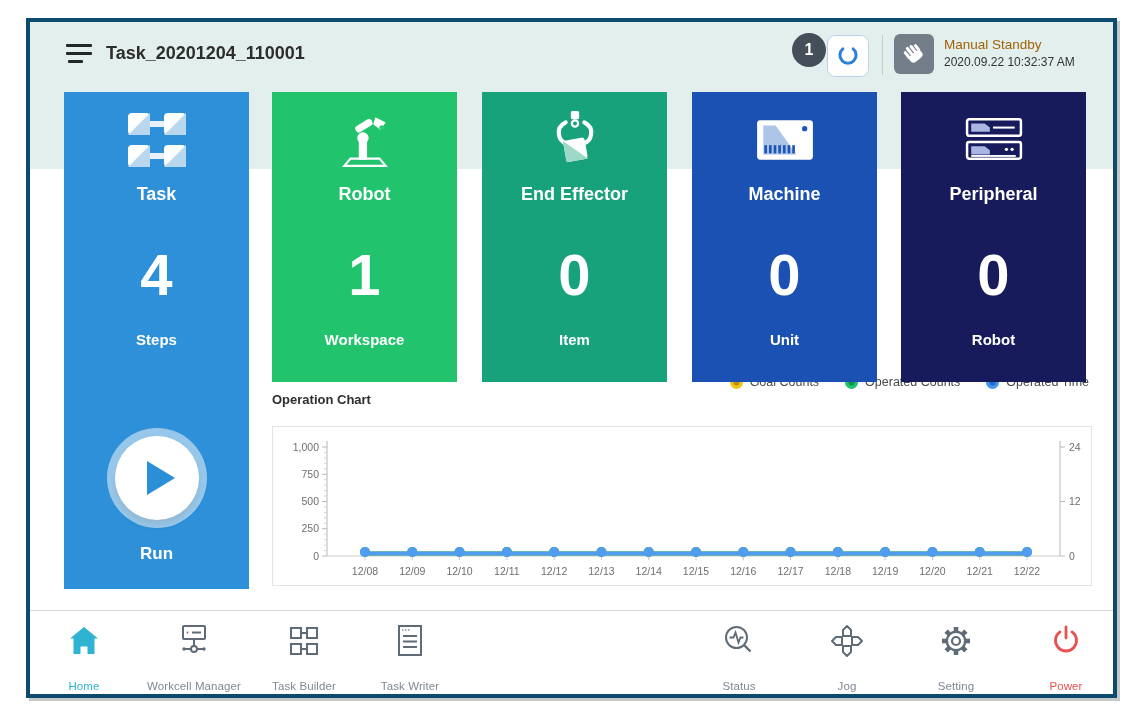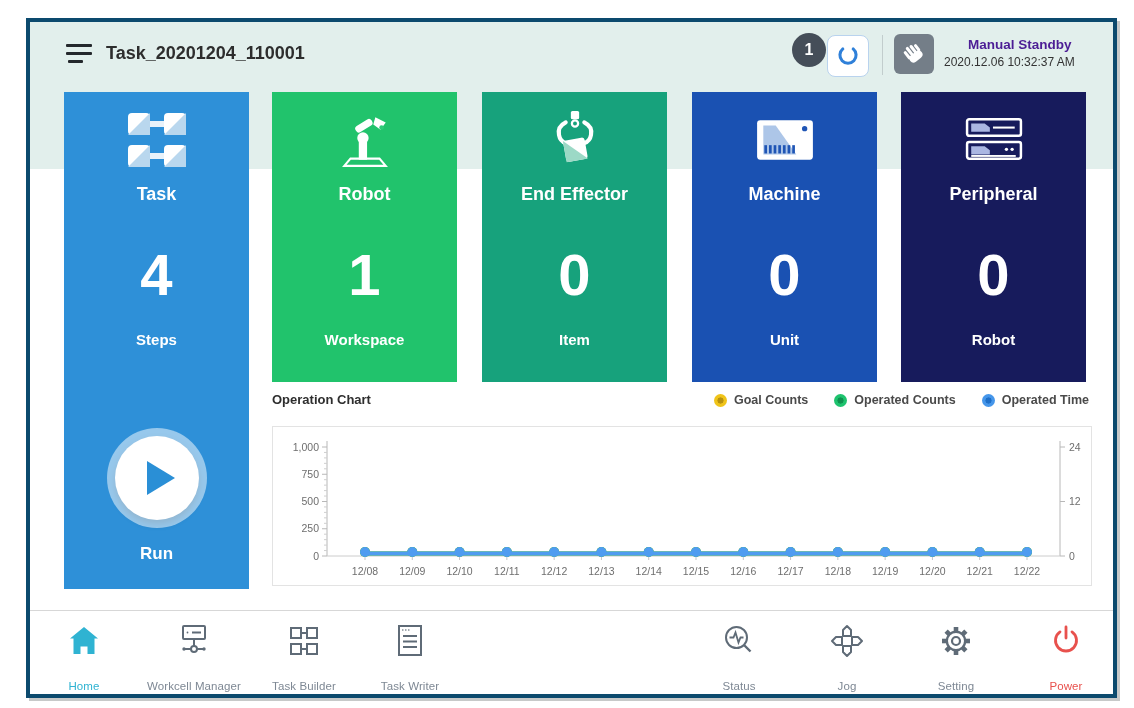--- a/index.html
+++ b/index.html
@@ -18,40 +18,40 @@
   .page-title{position:absolute;left:76px;top:21px;font-size:18px;font-weight:bold;color:#2d2d2d;}
   .badge{position:absolute;left:762px;top:11px;width:34px;height:34px;border-radius:50%;
          background:#454e59;color:#fff;font-size:16px;font-weight:bold;
          display:flex;align-items:center;justify-content:center;z-index:3;}
   .recover-btn{position:absolute;left:797px;top:13px;width:40px;height:40px;background:#fff;
          border:1.5px solid #b9d3ee;border-radius:8px;display:flex;align-items:center;justify-content:center;}
   .v-div{position:absolute;left:852px;top:13px;width:1px;height:40px;background:#c2cdcd;}
   .mode-tile{position:absolute;left:864px;top:12px;width:40px;height:40px;background:#747e88;
          border-radius:6px;display:flex;align-items:center;justify-content:center;}
   .mode-text{position:absolute;left:914px;top:14px;line-height:1.35;}
-  .mode-label{font-size:13.5px;font-weight:bold;color:#4c1d95;margin-left:24px;}
+  .mode-label{font-size:13.5px;font-weight:normal;color:#a16207;}
   .mode-time{font-size:12px;color:#333;}
 
   
   .card{position:absolute;top:70px;width:185px;color:#fff;text-align:center;z-index:2;height:290px;}
   .card.task-col{height:497px;}
   .c-icon{position:absolute;top:16px;left:0;right:0;height:64px;display:flex;align-items:center;justify-content:center;}
   .c-label{position:absolute;top:92px;left:0;right:0;font-size:18px;font-weight:bold;}
   .c-value{position:absolute;top:154px;left:0;right:0;font-size:58px;font-weight:bold;line-height:1;}
   .c-unit{position:absolute;top:239px;left:0;right:0;font-size:15px;font-weight:bold;}
   .run-circle{position:absolute;left:50.5px;top:344px;width:84px;height:84px;border-radius:50%;background:#fff;
       box-shadow:0 0 0 8px rgba(255,255,255,.5),0 4px 7px rgba(0,0,0,.25);
       display:flex;align-items:center;justify-content:center;cursor:pointer;}
   .run-tri{width:0;height:0;border-left:28px solid #2a8fd6;border-top:17px solid transparent;
       border-bottom:17px solid transparent;margin-left:9px;}
   .run-label{position:absolute;top:452px;left:0;right:0;font-size:17px;font-weight:bold;}
 
   
   .chart-title{position:absolute;left:242px;top:370px;font-size:13px;font-weight:bold;color:#2e2e2e;}
-  .legend{position:absolute;right:24px;top:371px;display:flex;gap:26px;align-items:flex-start;font-weight:bold;}
+  .legend{position:absolute;right:24px;top:353px;display:flex;gap:26px;align-items:flex-start;}
   .legend-item{display:flex;align-items:center;gap:7px;font-size:12.5px;color:#4a4a4a;}
   .legend-dot{width:13px;height:13px;border-radius:50%;}
   .chart-box{position:absolute;left:242px;top:404px;width:818px;height:158px;background:#fff;border:1px solid #e3e3e3;}
   #opchart text{font-family:"Liberation Sans",sans-serif;}
 
   
   .foot-div{position:absolute;left:0;right:0;top:588px;height:1px;background:#d7d7d7;}
   .nav-item{position:absolute;top:600px;width:130px;text-align:center;cursor:pointer;}
   .nv-icon{height:38px;display:flex;align-items:center;justify-content:center;}
   .nv-label{margin-top:20px;font-size:11.5px;font-weight:normal;letter-spacing:.1px;}
@@ -81,21 +81,21 @@
         <rect x="11" y="19" width="18" height="10" rx="5"></rect>
         <rect x="10.5" y="10" width="3.8" height="12" rx="1.9"></rect>
         <rect x="15.8" y="7.5" width="3.8" height="14" rx="1.9"></rect>
         <rect x="21" y="8.5" width="3.8" height="13" rx="1.9"></rect>
         <rect x="26" y="11" width="3.8" height="10.5" rx="1.9"></rect>
       </g>
     </svg>
   </div>
   <div class="mode-text">
     <div class="mode-label">Manual Standby</div>
-    <div class="mode-time">2020.12.06 10:32:37 AM</div>
+    <div class="mode-time">2020.09.22 10:32:37 AM</div>
   </div>
 
   <div class="card task-col" style="left: 34px; background: rgb(46, 144, 216);">
     <div class="c-icon">
       <svg width="62" height="58" viewBox="0 0 62 58">
         <g>
           <rect x="2" y="2" width="22" height="22" rx="4" fill="#fff"></rect>
           <path d="M24 2 L24 24 L2 24 Z" fill="#b9d7ee"></path>
           <rect x="24" y="10" width="14" height="6" fill="#e8f2fa"></rect>
           <rect x="38" y="2" width="22" height="22" rx="4" fill="#fff"></rect>

